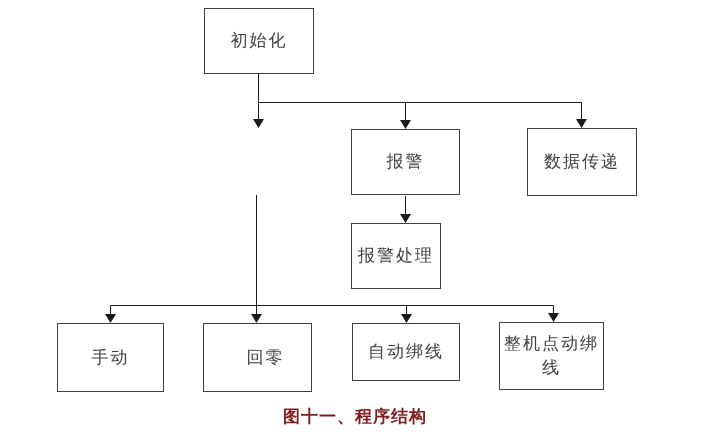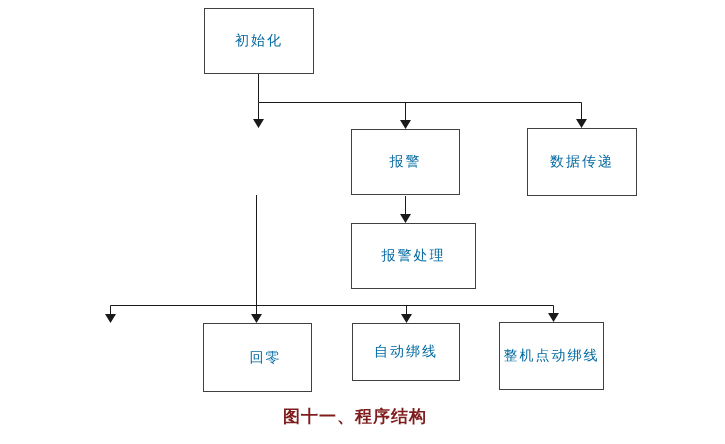--- a/index.html
+++ b/index.html
@@ -23,34 +23,34 @@
   }
   .node {
     position: absolute;
     box-sizing: border-box;
     border: 1px solid #404040;
     background: #ffffff;
     display: flex;
     align-items: center;
     justify-content: center;
     text-align: center;
-    font-size: 14px;
+    font-size: 17px;
     letter-spacing: 2px;
     line-height: 24px;
-    color: #0369a1;
+    color: #404040;
   }
   .node .lbl {
     display: block;
     padding: 0 2px;
   }
   .node-init        { left: 204px; top:   8px; width: 110px; height: 66px; }
   .node-mode        { left: 203px; top: 128px; width: 105px; height: 67px; }
   .node-alarm       { left: 351px; top: 129px; width: 109px; height: 66px; }
   .node-data        { left: 527px; top: 128px; width: 110px; height: 68px; }
-  .node-alarmproc   { left: 351px; top: 223px; width: 125px; height: 66px; }
+  .node-alarmproc   { left: 351px; top: 223px; width: 90px; height: 66px; }
   .node-manual      { left:  57px; top: 323px; width: 107px; height: 69px; }
   .node-zero        { left: 203px; top: 323px; width: 109px; height: 69px; padding-left: 16px; }
   .node-auto        { left: 352px; top: 323px; width: 108px; height: 58px; }
   .node-jog         { left: 499px; top: 322px; width: 105px; height: 68px; justify-content: center; }
   .caption {
     position: absolute;
     left: 0;
     top: 405px;
     width: 710px;
     text-align: center;
@@ -93,20 +93,23 @@
   </div>
 
   <div class="node node-data">
     <span class="lbl">数据传递</span>
   </div>
 
   <div class="node node-alarmproc">
     <span class="lbl">报警处理</span>
   </div>
 
+  <div class="node node-manual">
+    <span class="lbl">手动</span>
+  </div>
 
   <div class="node node-zero">
     <span class="lbl">回零</span>
   </div>
 
   <div class="node node-auto">
     <span class="lbl">自动绑线</span>
   </div>
 
   <div class="node node-jog">

